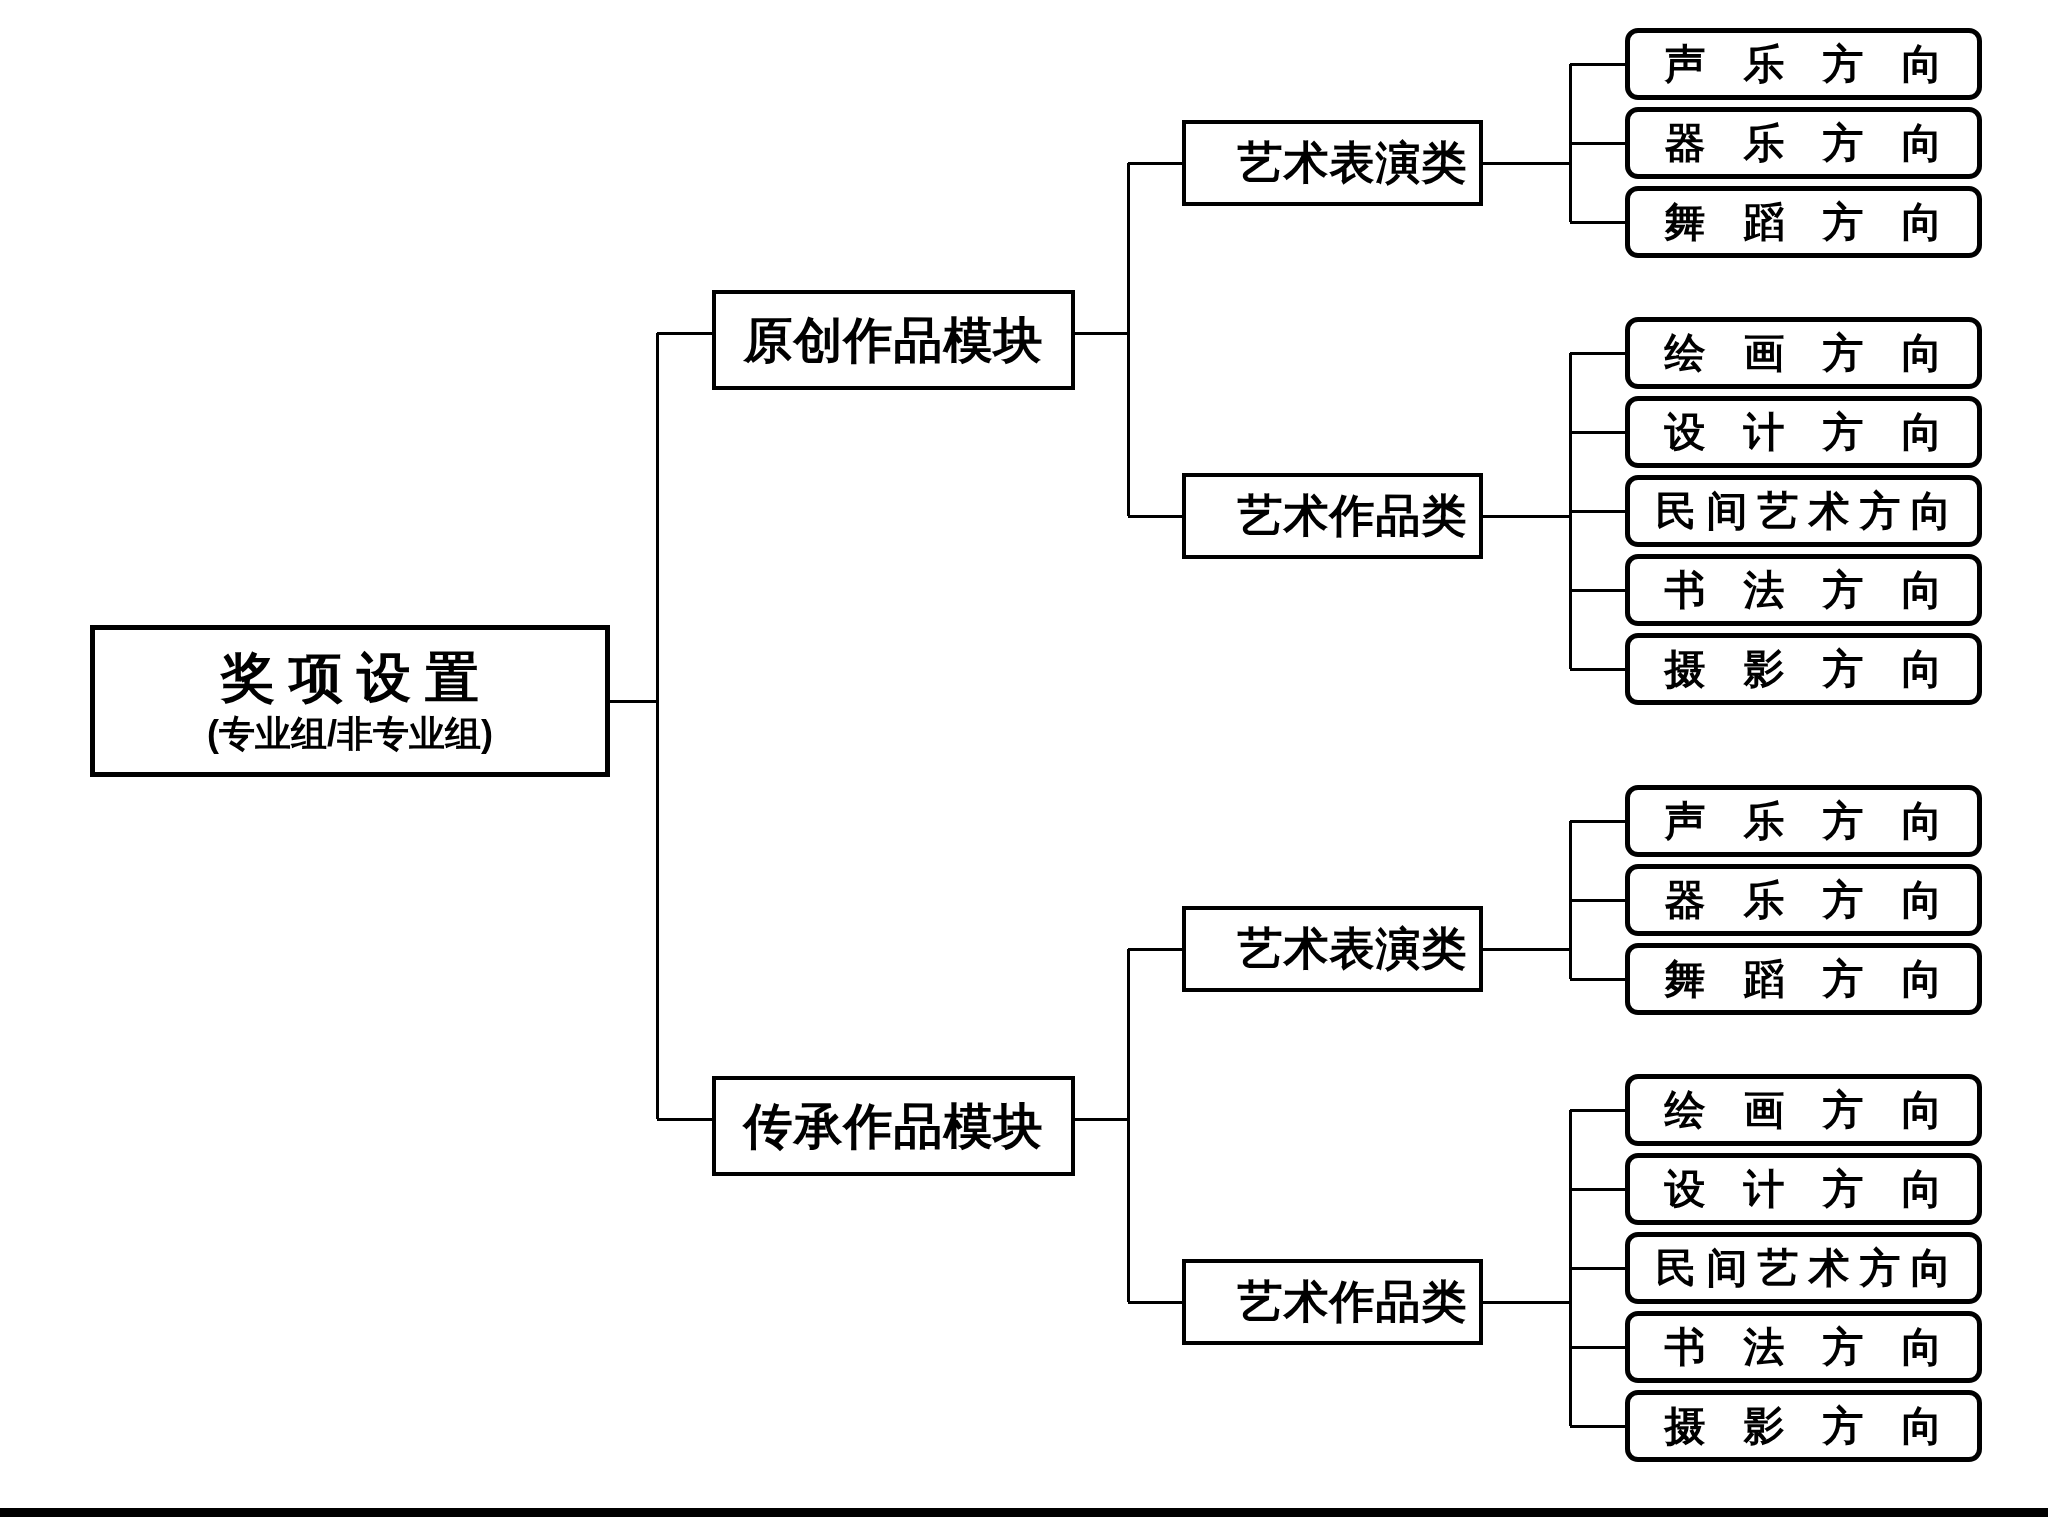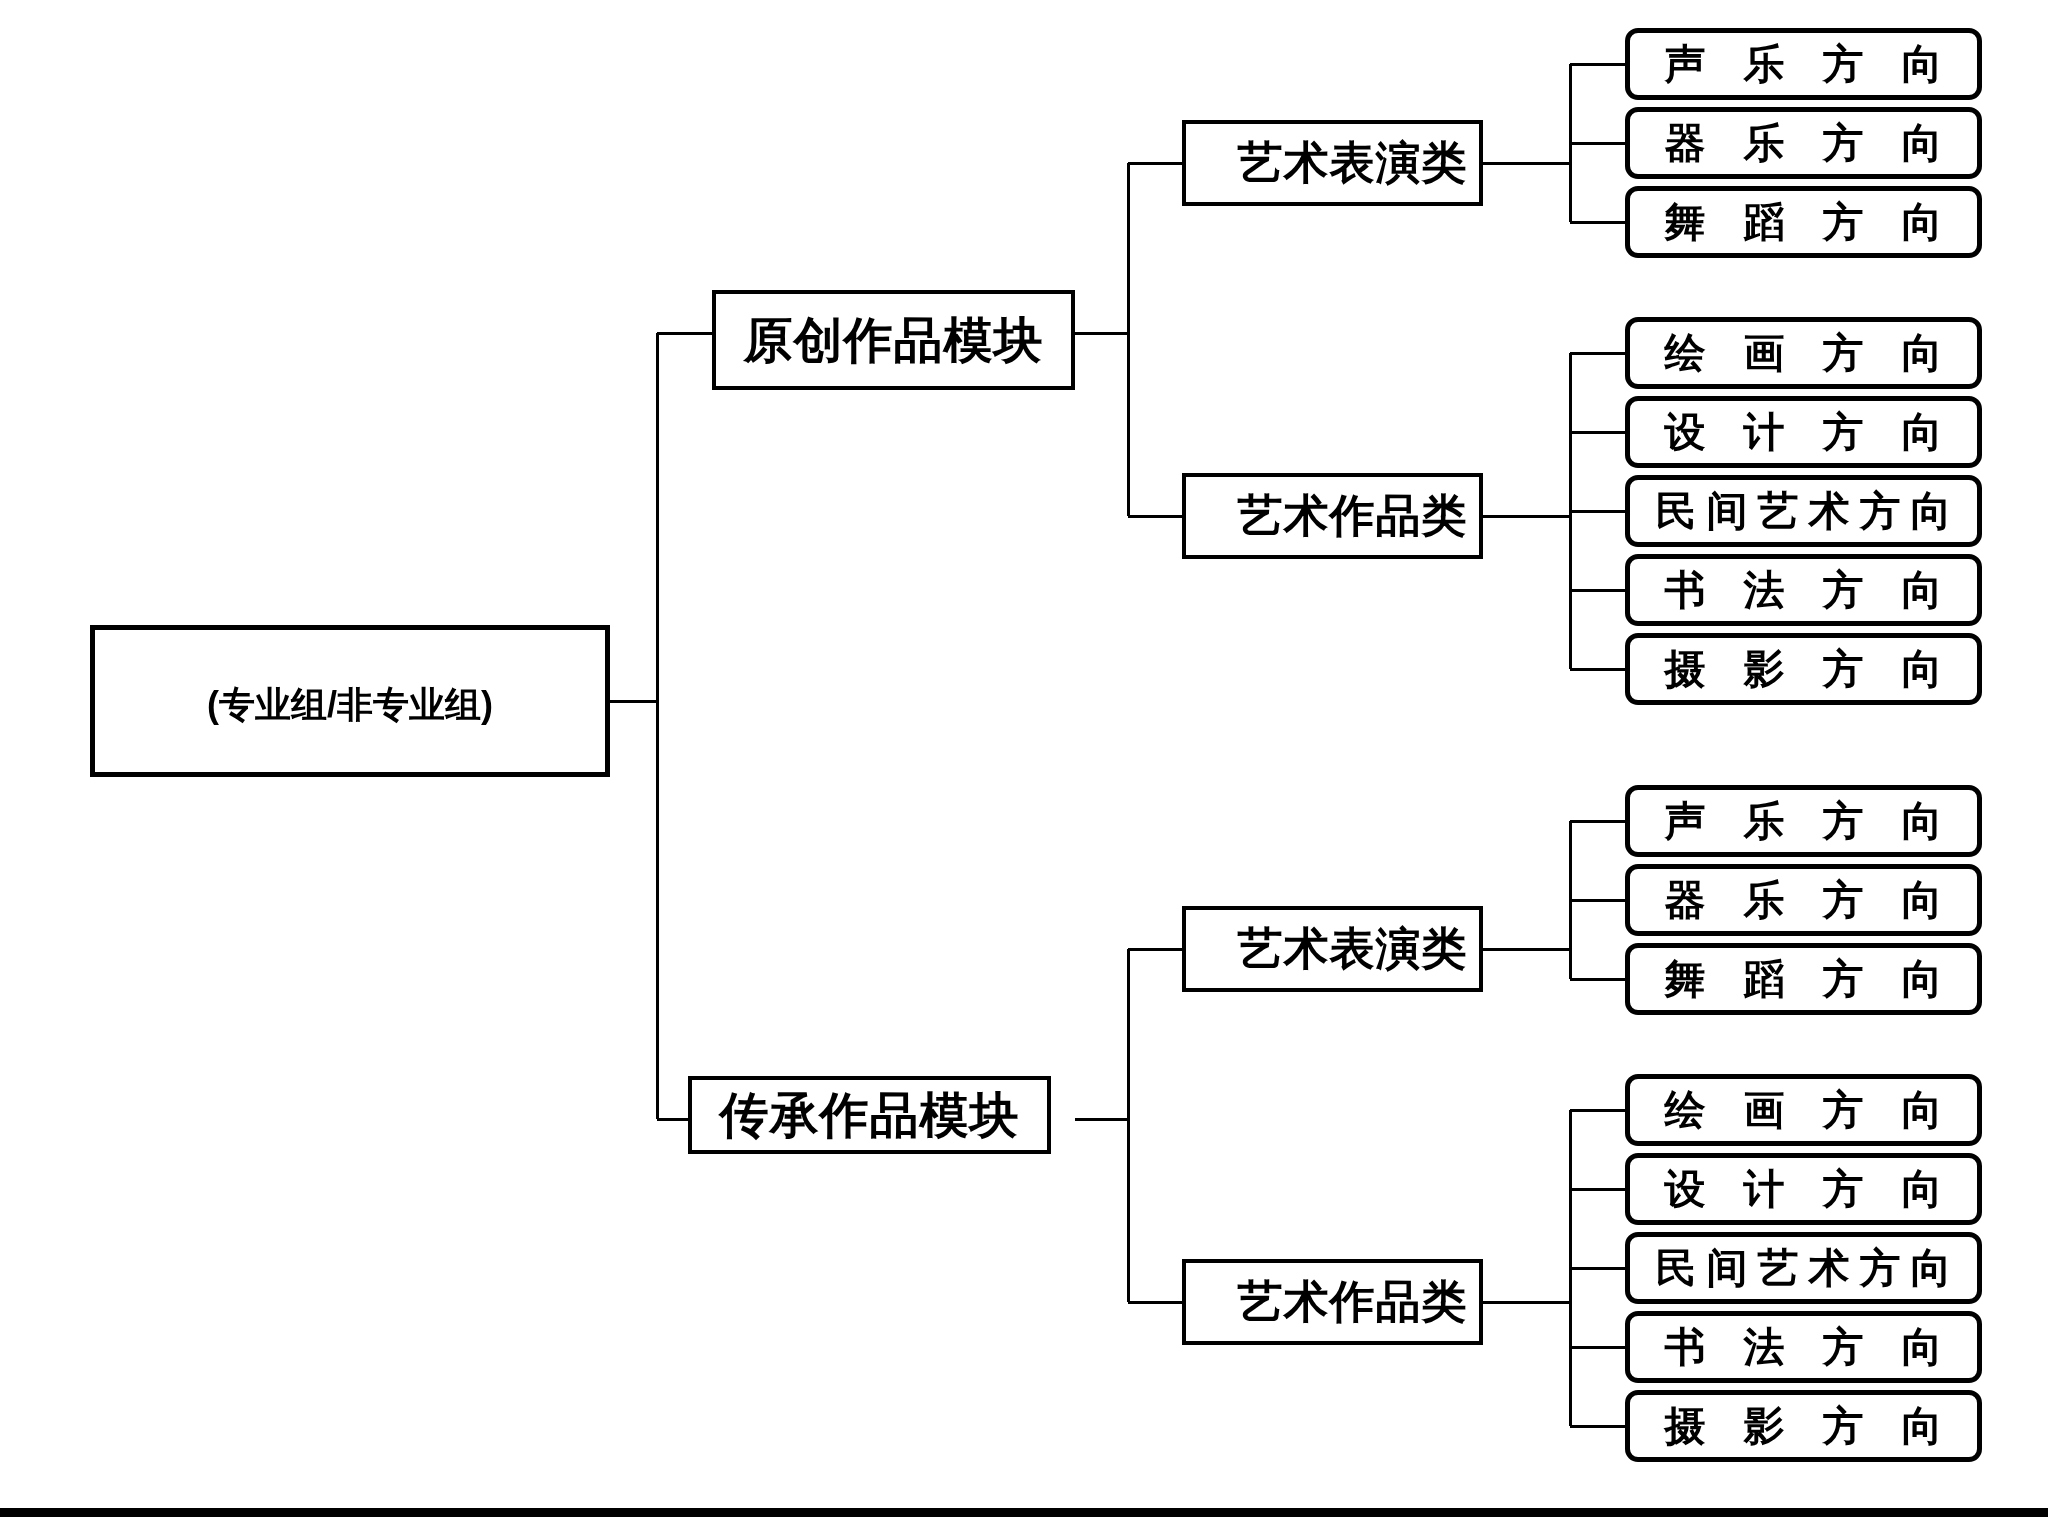--- a/index.html
+++ b/index.html
@@ -81,26 +81,27 @@
       <line x1="1570" y1="1268" x2="1625" y2="1268" stroke="#000000" stroke-width="3" shape-rendering="crispEdges"></line>
       <line x1="1570" y1="1347" x2="1625" y2="1347" stroke="#000000" stroke-width="3" shape-rendering="crispEdges"></line>
       <line x1="1570" y1="1426" x2="1625" y2="1426" stroke="#000000" stroke-width="3" shape-rendering="crispEdges"></line>
       <line x1="1075" y1="1119" x2="1128" y2="1119" stroke="#000000" stroke-width="3" shape-rendering="crispEdges"></line>
       <line x1="1128" y1="949" x2="1128" y2="1302" stroke="#000000" stroke-width="3" shape-rendering="crispEdges"></line>
       <line x1="1128" y1="949" x2="1182" y2="949" stroke="#000000" stroke-width="3" shape-rendering="crispEdges"></line>
       <line x1="1128" y1="1302" x2="1182" y2="1302" stroke="#000000" stroke-width="3" shape-rendering="crispEdges"></line>
     </svg>
   <div class="bottom-rule" style="top: 1508px;"></div>
 <div class="node root" style="left: 90px; top: 625px; width: 520px; height: 152px;">
+      <div class="l1">奖项设置</div>
       <div class="l2">(专业组/非专业组)</div>
     </div>
     <div class="node lvl2" style="left: 712px; top: 290px; width: 363px; height: 100px;">
       <span>原创作品模块</span>
     </div>
-    <div class="node lvl2" style="left: 688px; top: 1076px; width: 363px; height: 78px;">
+    <div class="node lvl2" style="left: 712px; top: 1076px; width: 363px; height: 100px;">
       <span>传承作品模块</span>
     </div>
     <div class="node lvl3" style="left: 1182px; top: 120px; width: 301px; height: 86px;">
       <span>艺术表演类</span>
     </div>
     <div class="node leaf sp4" style="left: 1625px; top: 28px; width: 357px; height: 72px;">
       <span class="txt">声乐方向</span>
     </div>
     <div class="node leaf sp4" style="left: 1625px; top: 107px; width: 357px; height: 72px;">
       <span class="txt">器乐方向</span>

